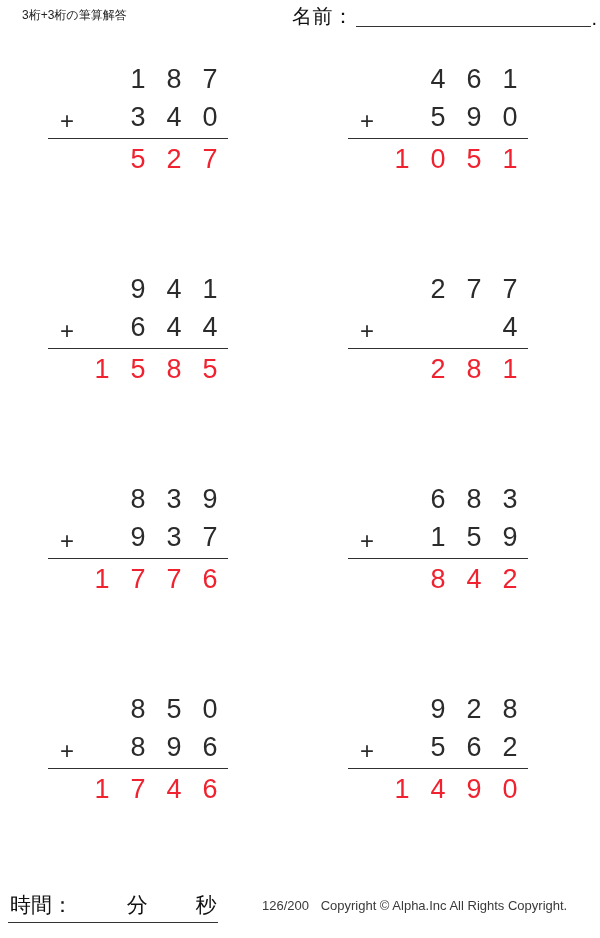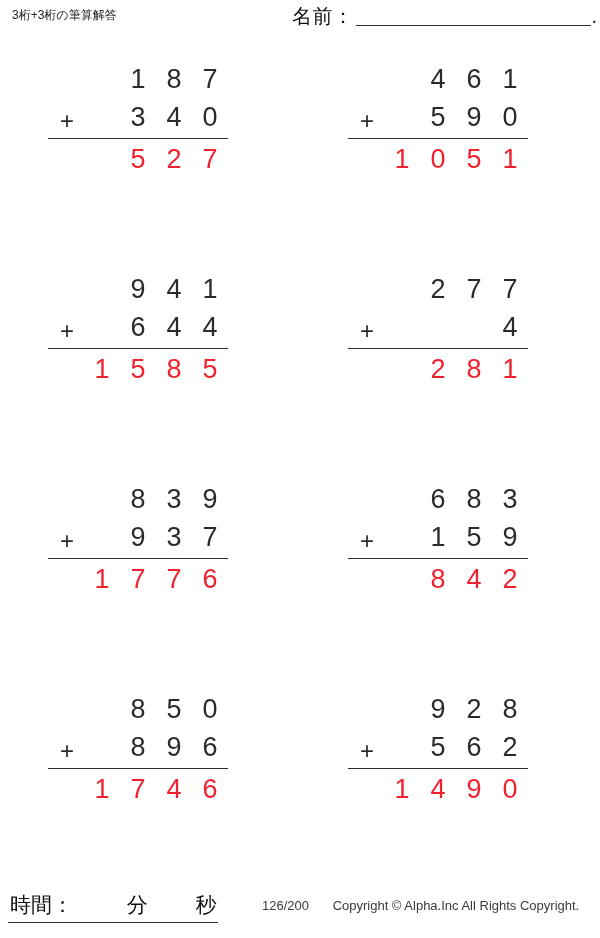--- a/index.html
+++ b/index.html
@@ -12,33 +12,33 @@
     height: 938px;
     position: relative;
     font-family: "Liberation Sans", "DejaVu Sans", sans-serif;
     color: #1a1a1a;
     overflow: hidden;
   }
 
   
   .worksheet-title {
     position: absolute;
-    left: 12px;
+    left: 22px;
     top: 8px;
     font-size: 12px;
     line-height: 14px;
     color: #222222;
     white-space: nowrap;
   }
   .name-field {
     position: absolute;
     left: 292px;
     top: 4px;
     display: flex;
-    align-items: center;
+    align-items: flex-end;
     font-size: 20px;
     line-height: 24px;
     color: #111111;
     white-space: nowrap;
   }
   .name-label {
     font-size: 20px;
     letter-spacing: 0.5px;
   }
   .name-blank {
@@ -150,21 +150,21 @@
   .credit {
     position: absolute;
     left: 262px;
     top: 6px;
     font-size: 13px;
     line-height: 20px;
     color: #3a3a3a;
     white-space: nowrap;
   }
   .credit .pageno {
-    margin-right: 20px;
+    margin-right: 8px;
   }
 </style>
 </head>
 <body>
 
 <div class="worksheet-title">3桁+3桁の筆算解答</div>
 
 <div class="name-field">
   <span class="name-label">名前：</span>
   <span class="name-blank"></span>

